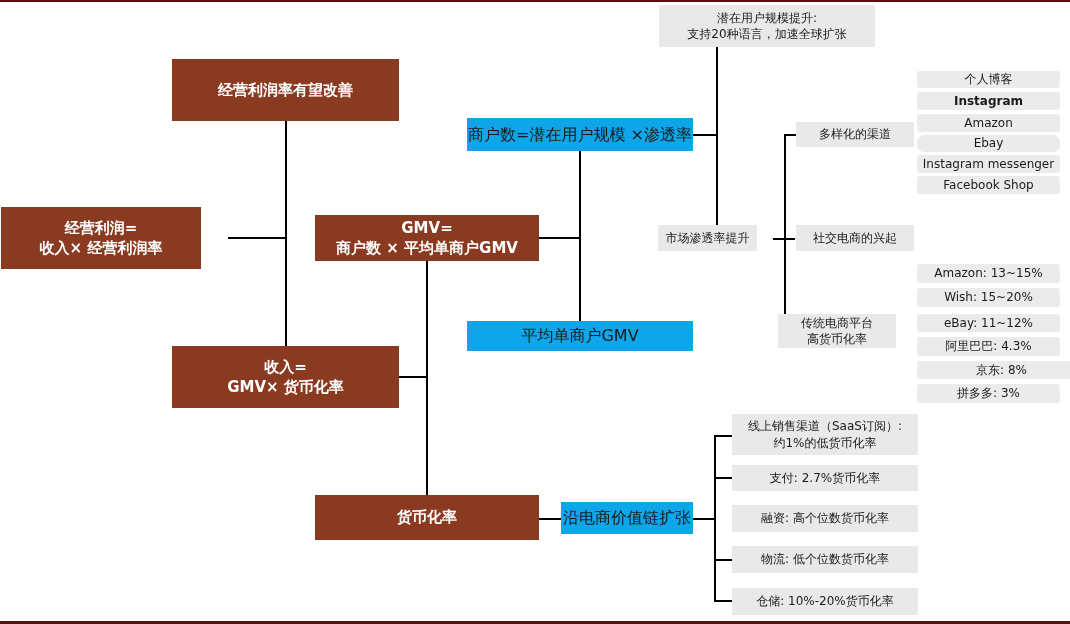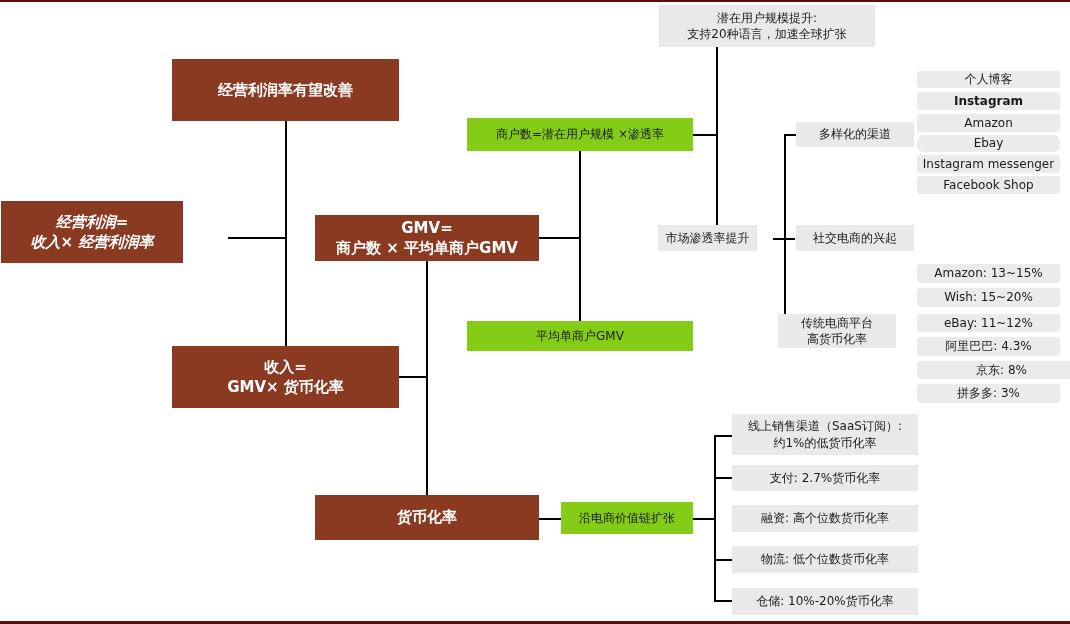--- a/index.html
+++ b/index.html
@@ -10,21 +10,21 @@
     color: #1a1a1a;
   }
   .rule-top { position: absolute; left: 0; top: 0; width: 1070px; height: 2px; background: #5a0f0a; }
   .rule-bottom { position: absolute; left: 0; top: 621px; width: 1070px; height: 3px; background: #5a0f0a; }
   .box {
     position: absolute; box-sizing: border-box;
     display: flex; align-items: center; justify-content: center; text-align: center;
     line-height: 1.35; white-space: pre-line;
   }
   .dark { background: #8b3a22; color: #ffffff; font-size: 15px; font-weight: bold; }
-  .tan  { background: #84cc16; color: #1a1a1a; font-size: 12px; }
+  .tan  { background: #0ea5e9; color: #1a1a1a; font-size: 16px; }
   .grey { background: #e9e9e9; color: #1a1a1a; font-size: 12px; }
   .chip { background: #ebebeb; color: #1a1a1a; font-size: 12px; border-radius: 3px; }
   .line { position: absolute; background: #000; }
   .h { height: 1.5px; }
   .v { width: 1.5px; }
 </style>
 </head>
 <body>
 
 <div class="rule-top"></div>
@@ -44,21 +44,21 @@
 <div class="line h" style="left:784px;top:333px;width:12px;"></div>
 <div class="line h" style="left:539px;top:518px;width:22px;"></div>
 <div class="line h" style="left:693px;top:518px;width:22px;"></div>
 <div class="line v" style="left:714px;top:435px;height:166px;"></div>
 <div class="line h" style="left:714px;top:435px;width:18px;"></div>
 <div class="line h" style="left:714px;top:477px;width:18px;"></div>
 <div class="line h" style="left:714px;top:559px;width:18px;"></div>
 <div class="line h" style="left:714px;top:600px;width:18px;"></div>
 
 <div class="box dark" style="left:172px;top:59px;width:227px;height:62px;">经营利润率有望改善</div>
-<div class="box dark" style="left:1px;top:201px;width:182px;height:62px;font-style:italic;">经营利润=
+<div class="box dark" style="left:1px;top:207px;width:200px;height:62px;">经营利润=
 收入× 经营利润率</div>
 <div class="box dark" style="left:315px;top:215px;width:224px;height:46px;">GMV=
 商户数 × 平均单商户GMV</div>
 <div class="box dark" style="left:172px;top:346px;width:227px;height:62px;">收入=
 GMV× 货币化率</div>
 <div class="box dark" style="left:315px;top:495px;width:224px;height:45px;text-align:center;">货币化率</div>
 
 <div class="box tan" style="left:467px;top:118px;width:226px;height:33px;">商户数=潜在用户规模 ×渗透率</div>
 <div class="box tan" style="left:467px;top:321px;width:226px;height:30px;text-align:center;">平均单商户GMV</div>
 <div class="box tan" style="left:561px;top:502px;width:132px;height:32px;">沿电商价值链扩张</div>

